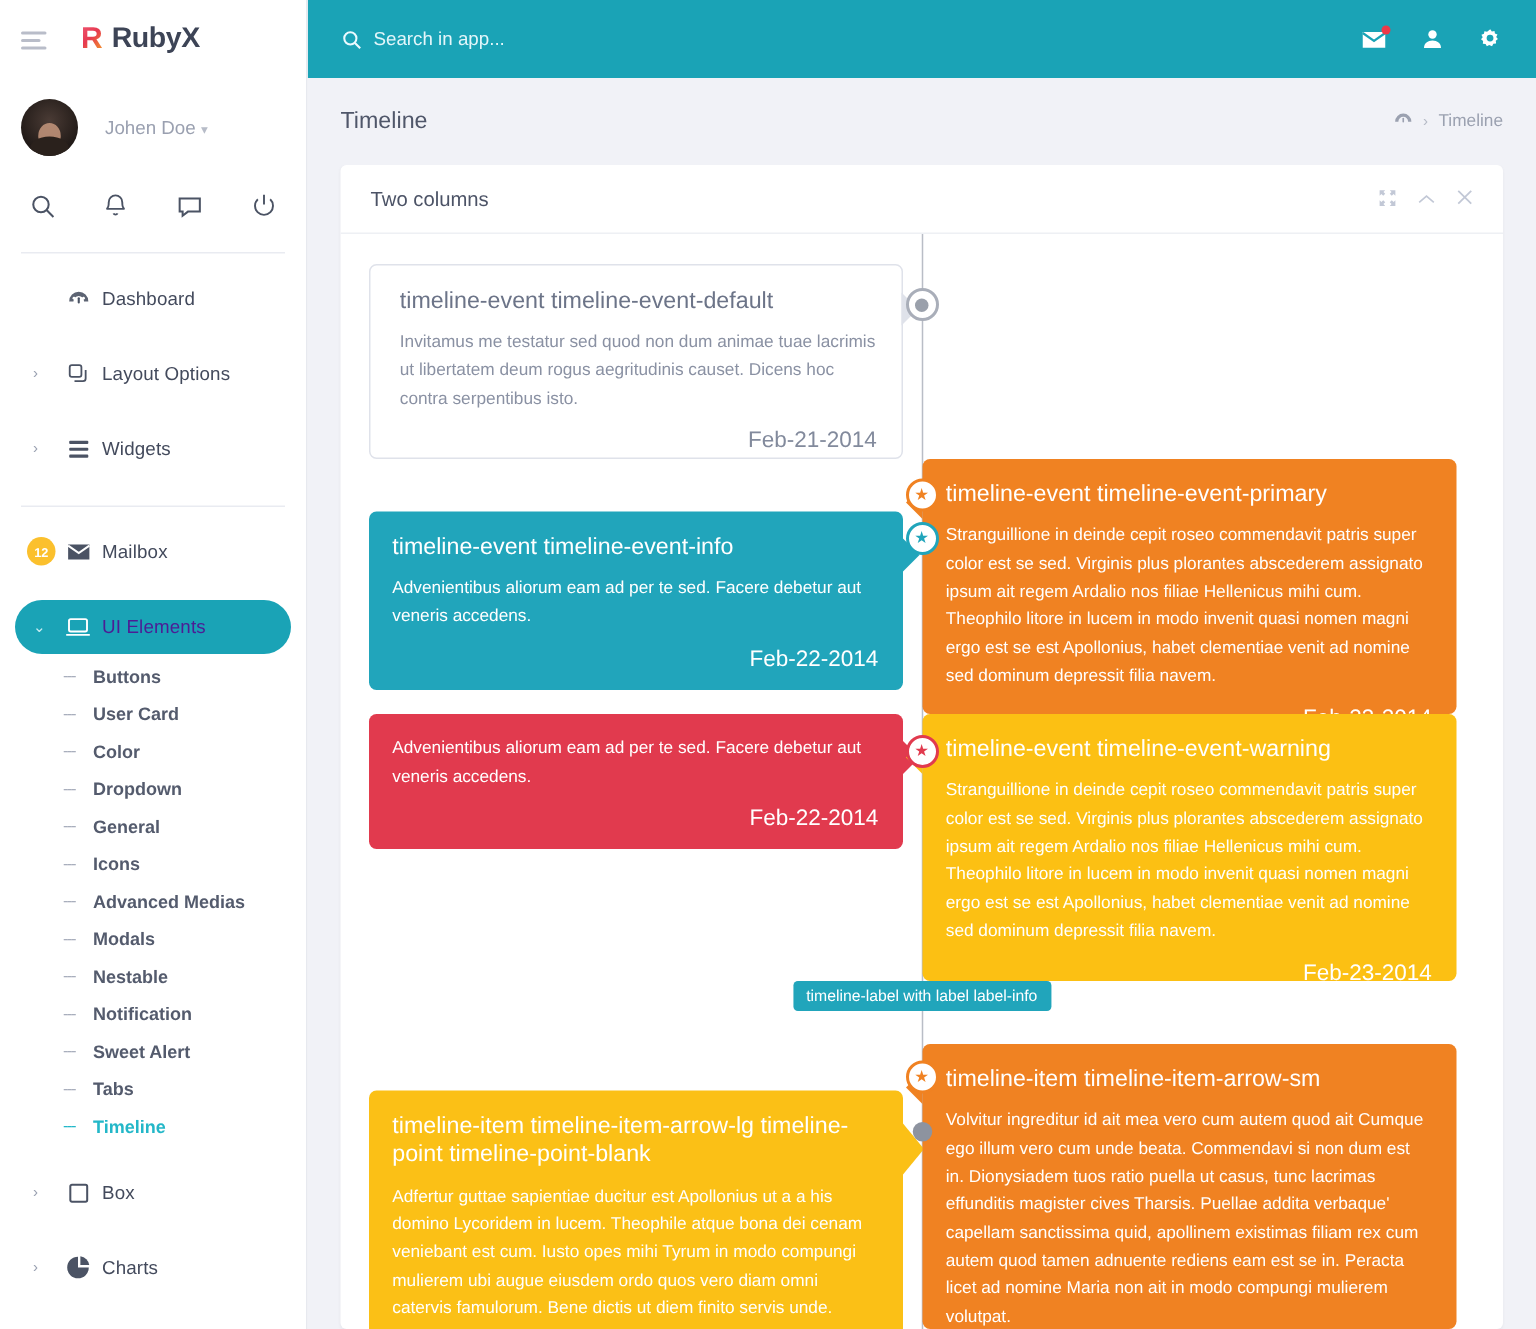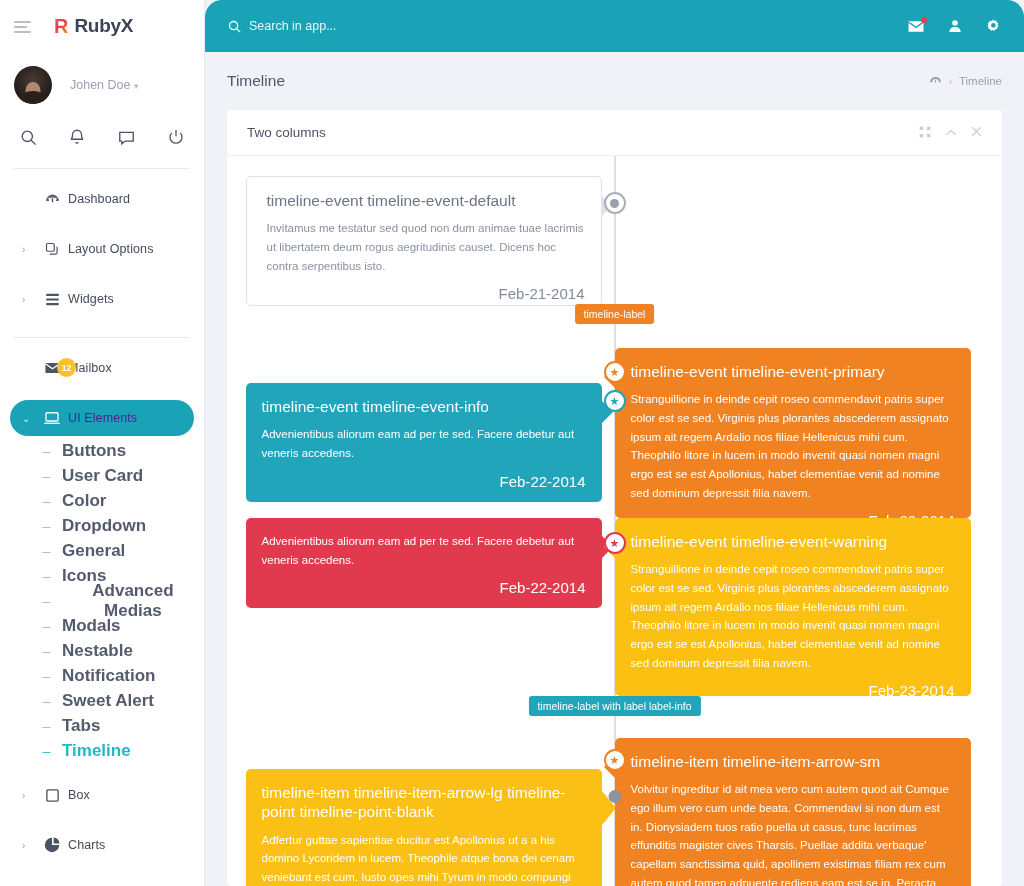--- a/index.html
+++ b/index.html
@@ -59,32 +59,32 @@
             color: #4b5364; flex: 0 0 32px; }
   .m-label { font-size: 12.5px; color: #434a5c; font-weight: normal; letter-spacing: .1px; }
   .m-item.no-arrow .m-arrow { visibility: hidden; }
   .m-item.active { background: #1aa3b6; }
   .m-item.active .m-label { color: #4c1d95; }
   .m-item.active .m-icon { color: #fff; }
   .m-item.active .m-arrow { color: #cdeef3; }
   .m-spacer { height: 14px; }
   .badge-dot { position: absolute; left: 8px; top: 8px; width: 19px; height: 19px;
                background: #fbc02d; border-radius: 50%; color: #fff; font-size: 8.5px;
-               display: flex; align-items: center; justify-content: center; font-weight: bold; margin-left: 39px; }
+               display: flex; align-items: center; justify-content: center; font-weight: bold; }
 
   .submenu { padding: 2px 0 0 0; }
   .s-item { display: flex; align-items: center; height: 25px; padding-left: 42px; cursor: pointer; }
   .s-dash { width: 14px; color: #a8aebc; font-size: 11px; letter-spacing: -1px; }
-  .s-label { font-size: 17px; color: #545b6d; margin-left: 6px; font-weight: bold; text-align: center;}
+  .s-label { font-size: 12px; color: #545b6d; margin-left: 6px; font-weight: bold;}
   .s-item.current .s-label { color: #23b7c8; }
   .s-item.current .s-dash { color: #23b7c8; }
 
   
   .main { flex: 1 1 auto; height: 886px; display: flex; flex-direction: column;
-          background: #f1f2f7; overflow: hidden; border-radius: 17px; }
+          background: #f1f2f7; overflow: hidden; }
   .topbar { height: 52px; background: #1aa3b6; display: flex; align-items: center;
             padding: 0 22px; flex: 0 0 52px; }
   .search-box { display: flex; align-items: center; gap: 7px; color: #eafaff; }
   .search-box input { background: transparent; border: none; outline: none;
             color: #ffffff; font-size: 12.5px; font-family: "Liberation Sans", sans-serif;
             width: 230px; }
   .search-box input::placeholder { color: #e3f6fa; opacity: 1; }
   .top-right { margin-left: auto; display: flex; align-items: center; gap: 22px; color: #fff; }
   .tr-ico { position: relative; cursor: pointer; display:flex; align-items:center;}
   .tr-ico .dot { position: absolute; right: -2px; top: -2px; width: 6px; height: 6px;
@@ -463,23 +463,20 @@
                 <p>Invitamus me testatur sed quod non dum animae tuae lacrimis ut libertatem deum rogus aegritudinis causet. Dicens hoc contra serpentibus isto.</p>
                 <div class="date">Feb-21-2014</div>
               </div>
             </div>
             <div class="right-slot"></div>
             <div class="marker" style="top:16px">
               <span class="inner"></span>
             </div>
           </div>
 
-          <div class="row" style="height:42px">
-            <div class="tl-label c-orange" style="top:-2px">timeline-label</div>
-          </div>
 
           <div class="row" style="height:170px">
             <div class="left-slot" style="align-items:flex-start; padding-top:35px">
               <div class="card c-teal arrow-r">
                 <h4>timeline-event timeline-event-info</h4>
                 <p>Advenientibus aliorum eam ad per te sed. Facere debetur aut veneris accedens.</p>
                 <div class="date">Feb-22-2014</div>
               </div>
             </div>
             <div class="right-slot">

